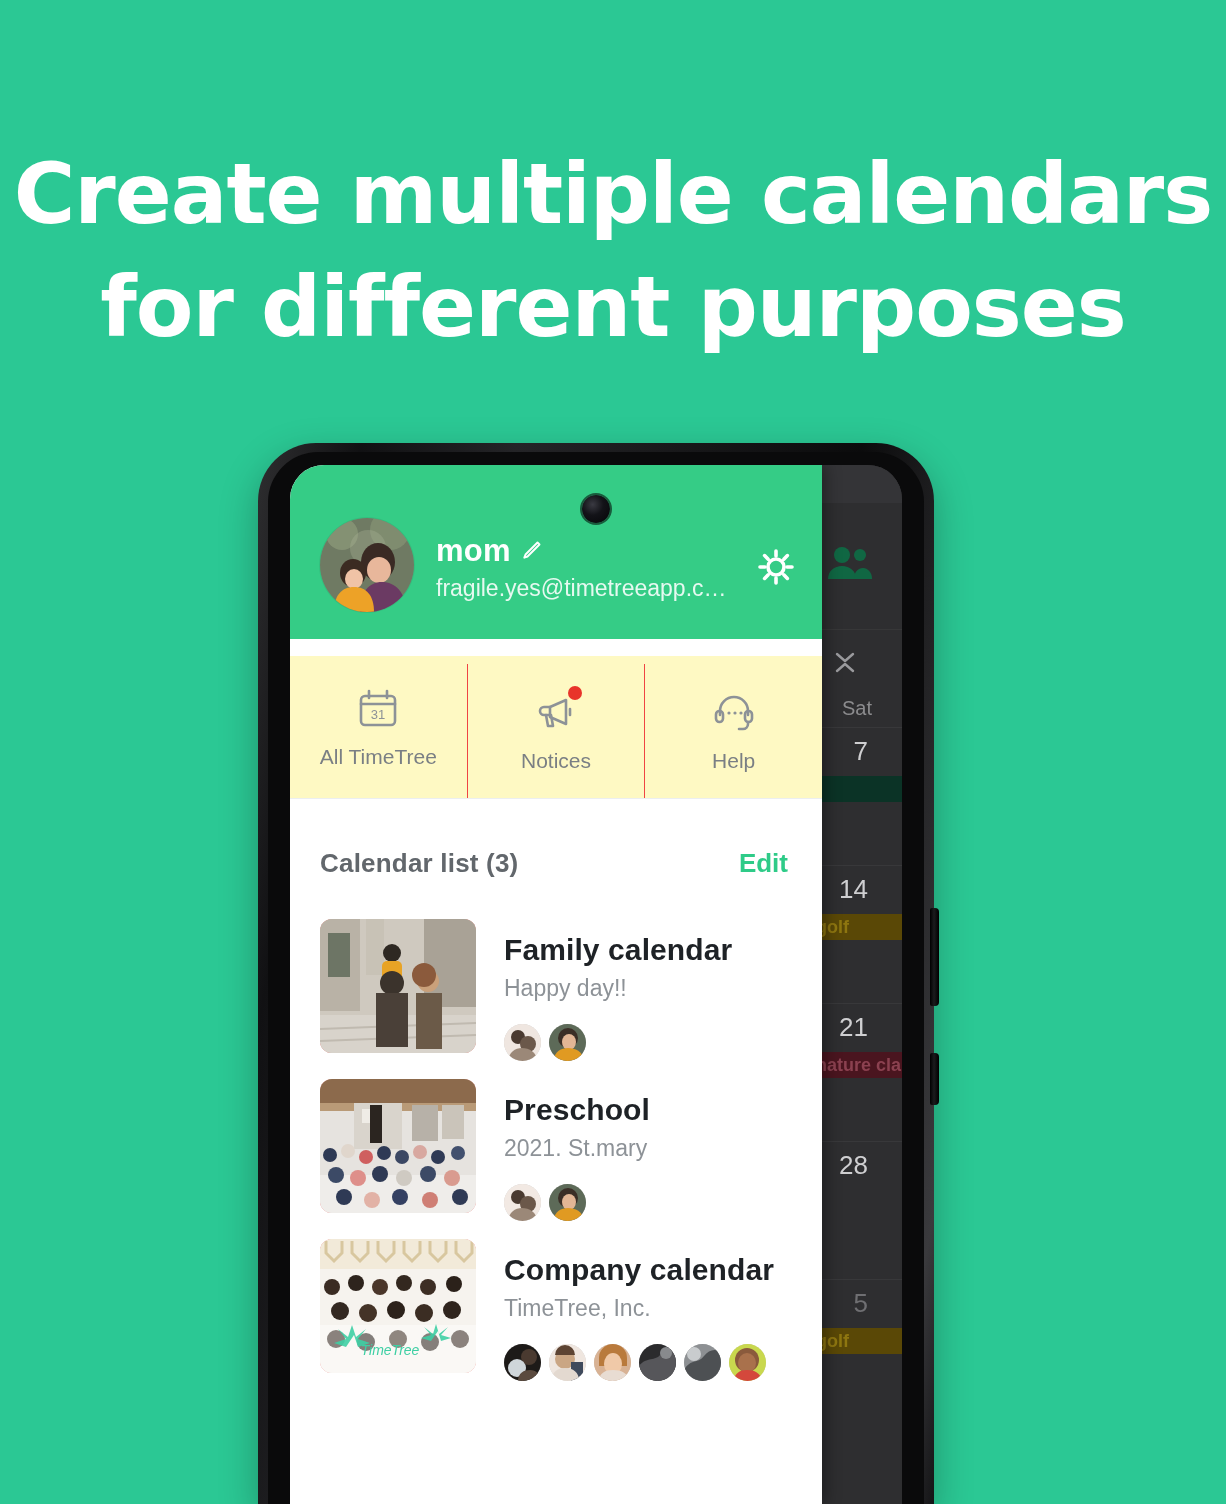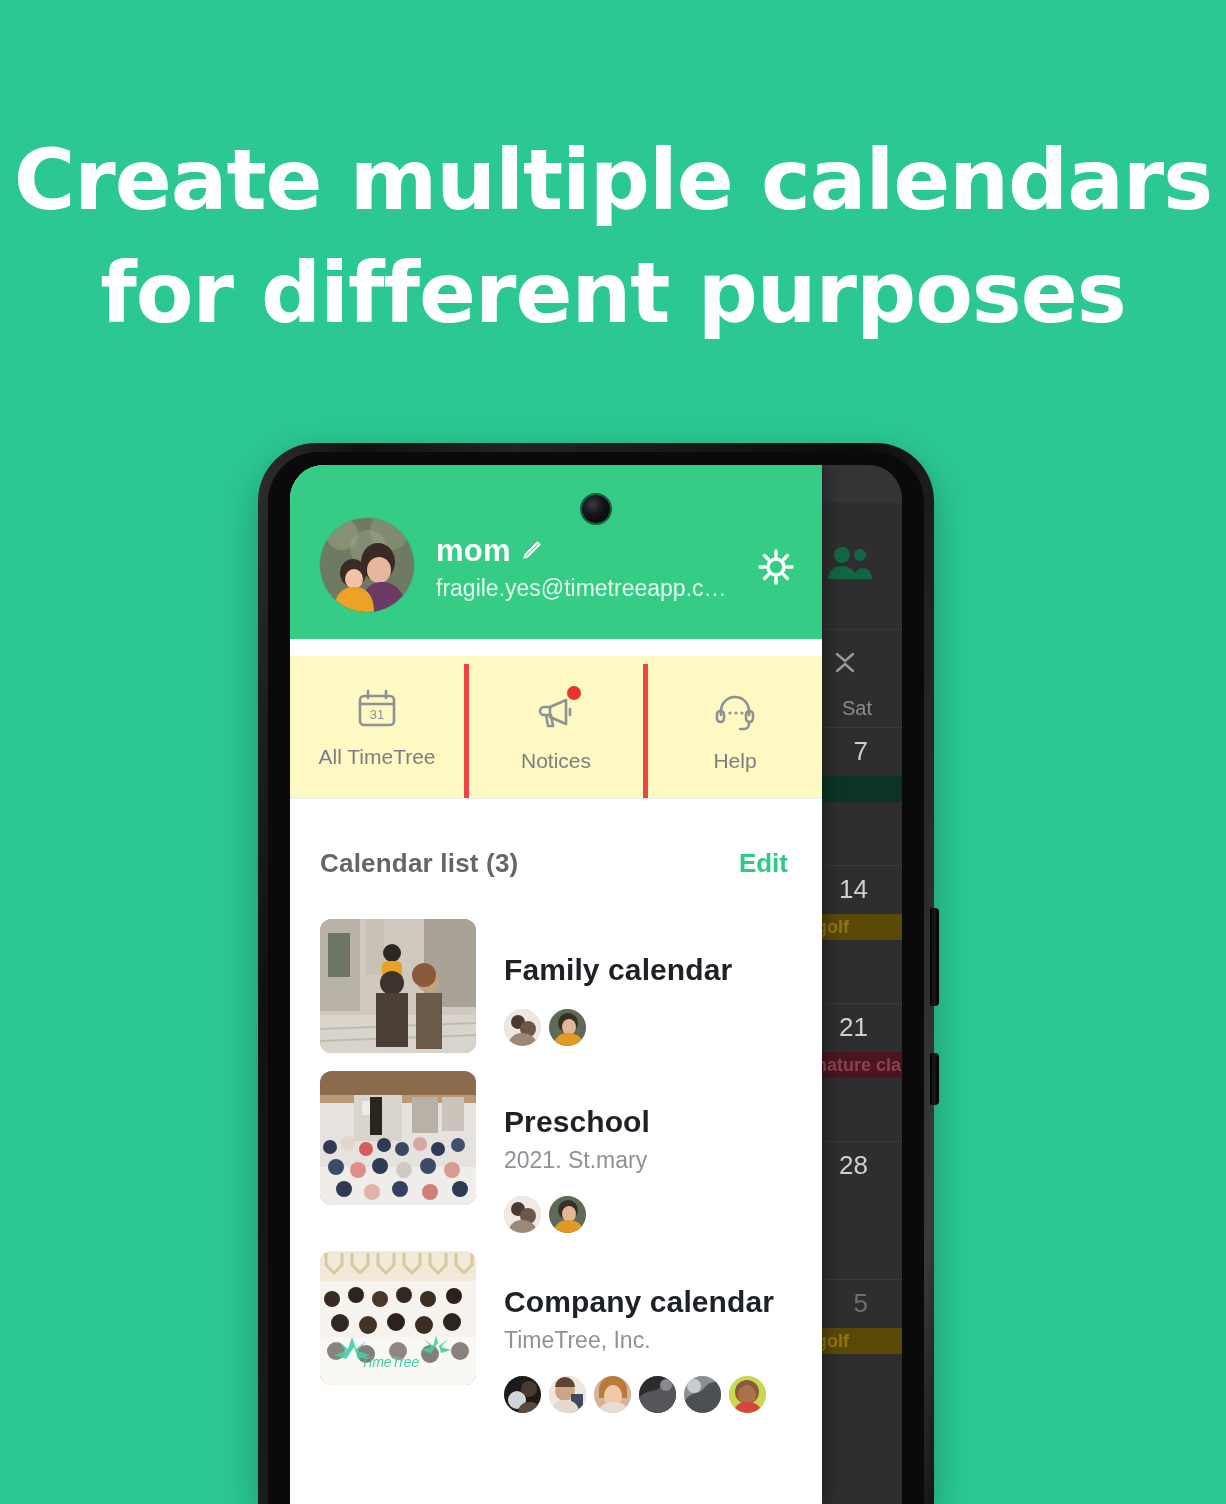--- a/index.html
+++ b/index.html
@@ -6,21 +6,21 @@
   html, body {
     width: 1226px; height: 1504px;
     overflow: hidden;
     font-family: "Liberation Sans", sans-serif;
   }
   body { background: #2bc894; position: relative; }
 
   
   .headline {
     position: absolute;
-    top: 124px; left: 0; width: 1226px;
+    top: 138px; left: 0; width: 1226px;
     text-align: center;
     color: #ffffff;
     font-family: "DejaVu Sans", sans-serif;
     font-weight: bold;
     font-size: 84px;
     line-height: 113px;
     letter-spacing: -1px;
   }
   .headline .l2 { display: block; }
 
@@ -183,21 +183,21 @@
     border-bottom: 1px solid #eceff0;
     background: #fef9c3;
   }
   .tab {
     flex: 1 1 0;
     position: relative;
     display: flex; flex-direction: column;
     align-items: center; justify-content: center;
     gap: 14px;
   }
-  .tab + .tab { border-left: 5px solid #ef4444; margin-top: 8px; }
+  .tab + .tab { border-left: 1px solid #ef4444; margin-top: 8px; }
   .tab-icon { width: 46px; height: 46px; display: block; }
   .tab-label { font-size: 21px; color: #7a7f84; }
   .tab-badge {
     position: absolute;
     width: 14px; height: 14px; border-radius: 50%;
     background: #e8342a;
     top: 22px; right: 62px;
   }
 
   
@@ -216,21 +216,21 @@
     align-items: flex-start;
   }
   .cal-thumb {
     width: 156px; height: 134px;
     border-radius: 12px;
     overflow: hidden; flex: 0 0 auto;
     background: #ef4444;
   }
   .cal-thumb svg { display: block; width: 100%; height: 100%; }
   .cal-meta { margin-left: 28px; padding-top: 14px; min-width: 0; flex: 1 1 auto; }
-  .cal-name { font-size: 30px; font-weight: bold; color: #1e2226; letter-spacing: .1px; margin-top: 20px; }
+  .cal-name { font-size: 30px; font-weight: bold; color: #1e2226; letter-spacing: .1px; }
   .cal-note { font-size: 23px; color: #8d9297; margin-top: 8px; }
   .members { display: flex; gap: 8px; margin-top: 22px; }
   .member {
     width: 37px; height: 37px; border-radius: 50%;
     overflow: hidden; flex: 0 0 auto;
     background: #ccc;
   }
   .member svg { display:block; width: 100%; height: 100%; }
 
   
@@ -436,20 +436,21 @@
               <rect x="62" y="42" width="20" height="20" rx="5" fill="#e8a325"></rect>
               <circle cx="72" cy="64" r="12" fill="#3b332c"></circle>
               <path d="M56 74h32v54H56z" fill="#4a4038"></path>
               <circle cx="108" cy="62" r="11" fill="#caa07a"></circle>
               <path d="M96 74h26v56H96z" fill="#6b5a48"></path>
               <circle cx="104" cy="56" r="12" fill="#8b5a3c"></circle>
             </svg>
           </div>
           <div class="cal-meta">
             <div class="cal-name">Family calendar</div>
+            <div class="cal-note">Happy day!!</div>
             <div class="members">
               <span class="member">
                 <svg viewBox="0 0 37 37" xmlns="http://www.w3.org/2000/svg">
                   <rect width="37" height="37" fill="#efe6e0"></rect>
                   <circle cx="14" cy="13" r="7" fill="#4a3a30"></circle>
                   <circle cx="24" cy="20" r="8" fill="#6b584a"></circle>
                   <path d="M4 37c1-9 7-13 14-13s15 4 15 13z" fill="#9b8878"></path>
                 </svg>
               </span>
               <span class="member">

